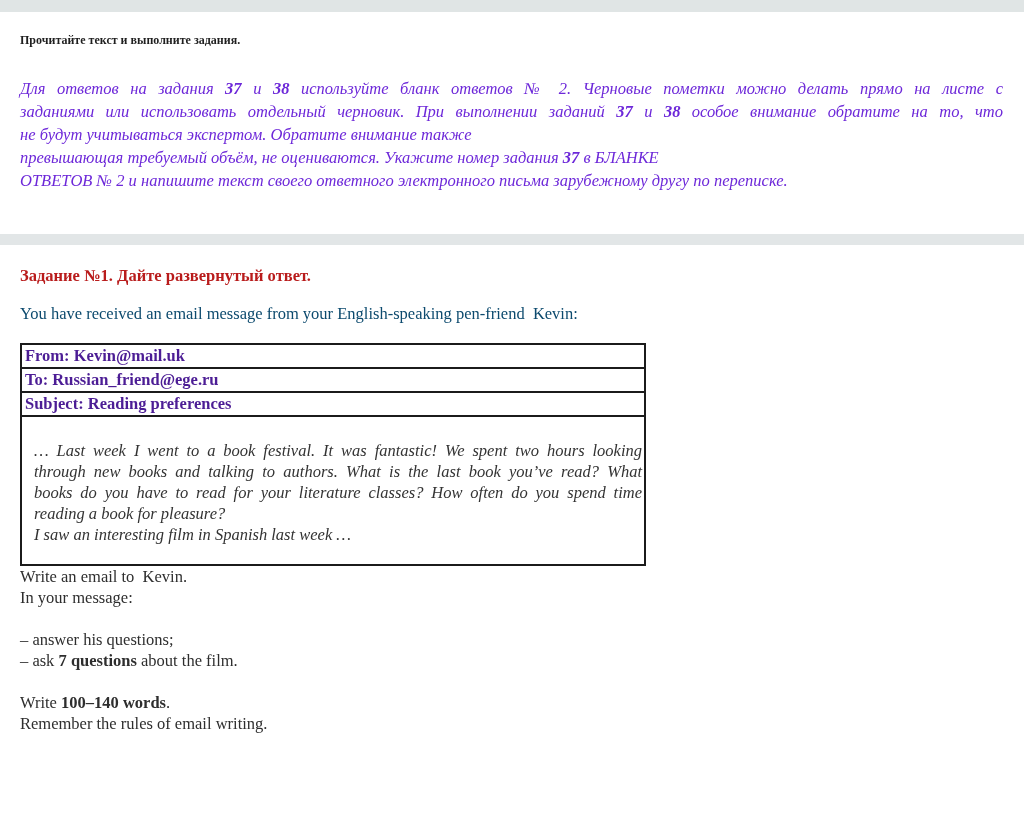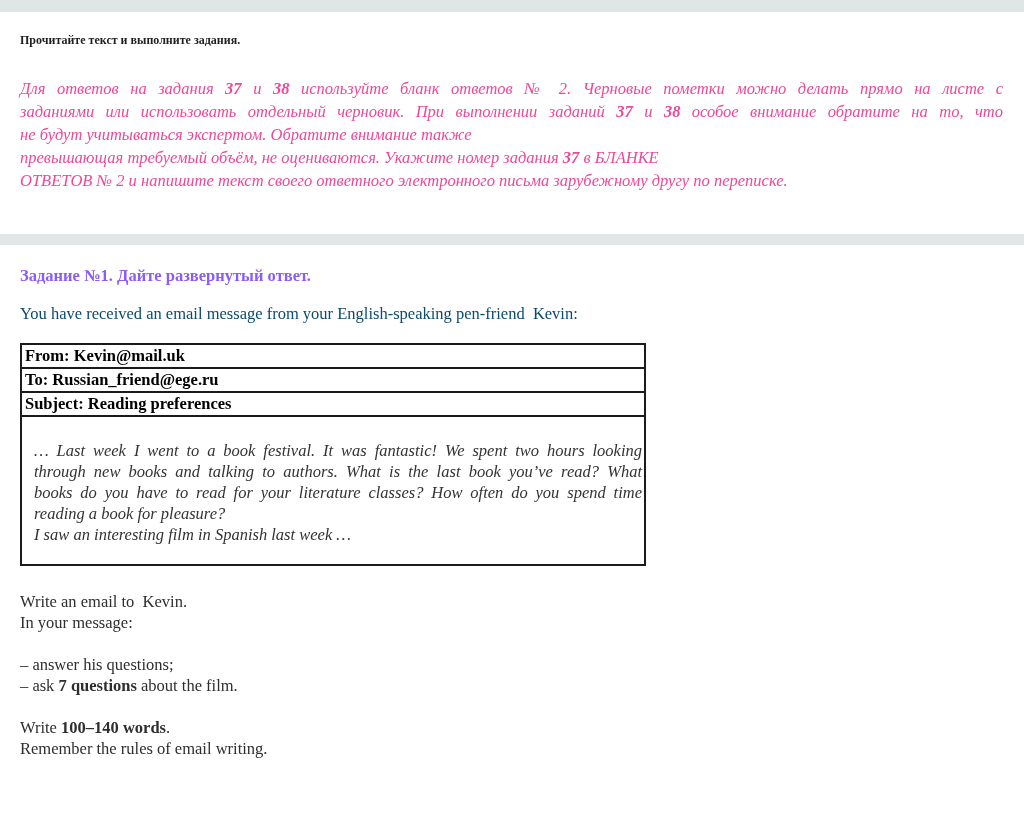--- a/index.html
+++ b/index.html
@@ -30,74 +30,73 @@
     color: #1f1f1f;
     line-height: 20px;
   }
   .intro-paragraph {
     margin-top: 27px;
   }
   .intro-paragraph .tline {
     font-style: italic;
     font-size: 16.5px;
     line-height: 23px;
-    color: #ec4899;
+    color: #6d28d9;
     white-space: pre-wrap;
   }
   .tline .b { font-weight: bold; }
   .tline.just {
     white-space: normal;
     text-align: justify;
     text-align-last: justify;
   }
   .divider-band {
     margin: 42px -21px 0 -20px;
     height: 11px;
     background: #e2e6e7;
   }
   .h-task {
     margin-top: 20px;
     font-size: 16.5px;
     font-weight: bold;
-    color: #8b5cf6;
+    color: #b91c1c;
     line-height: 21px;
   }
   .task-intro {
     margin-top: 17px;
     font-size: 16.5px;
     line-height: 21px;
     color: #0c4a6e;
     white-space: pre-wrap;
   }
   .email-box {
     margin-top: 19px;
     width: 622px;
     border: 2px solid #1b1b1b;
   }
   .email-row {
     border-bottom: 2px solid #1b1b1b;
     font-weight: bold;
     font-size: 16.5px;
     line-height: 21px;
     padding: 0 3px 1px 3px;
-    color: #000000;
+    color: #4c1d95;
   }
   .email-body {
     padding: 23px 2px 19px 12px;
     min-height: 105px;
   }
   .email-body .tline {
     font-style: italic;
     font-size: 16.5px;
     line-height: 21px;
     color: #333333;
     white-space: pre-wrap;
   }
   .instructions {
-    margin-top: 25px;
   }
   .instructions .tline {
     font-size: 16.5px;
     line-height: 21px;
     color: #2e2e2e;
     white-space: pre-wrap;
   }
 </style>
 </head>
 <body>

